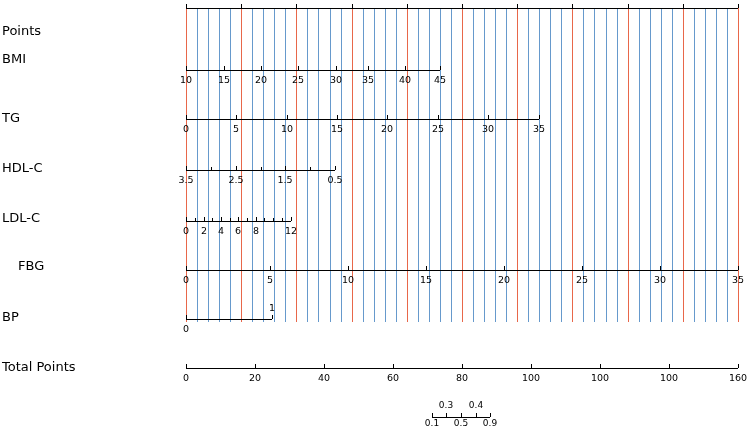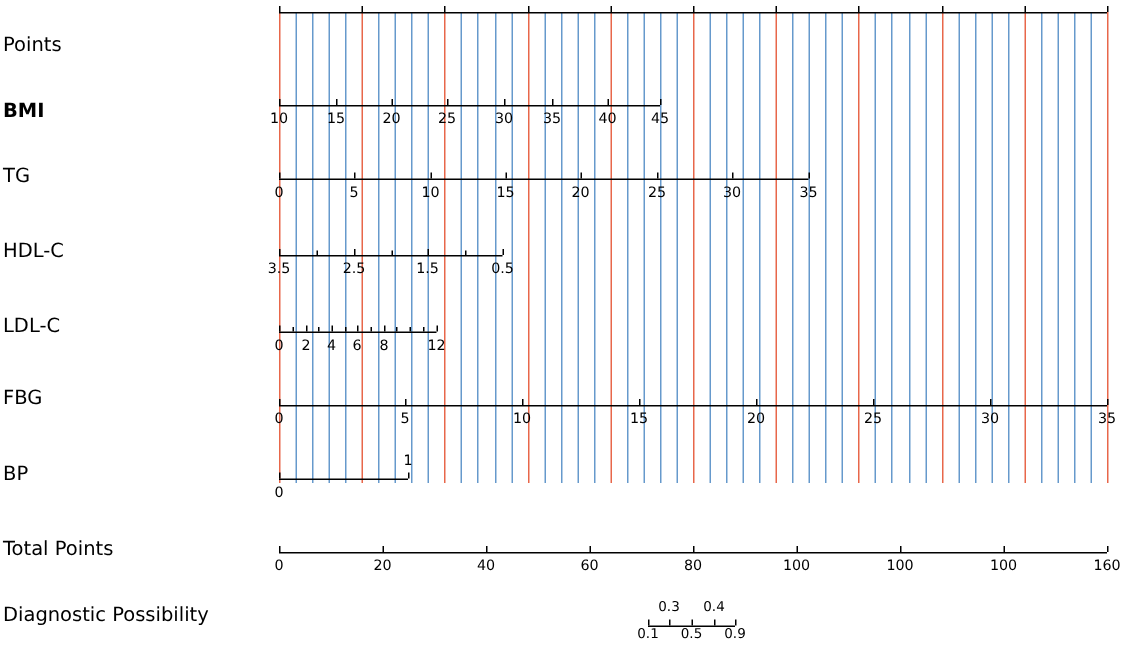--- a/index.html
+++ b/index.html
@@ -50,28 +50,27 @@
   .ticklabel.small {
     font-size: 9px;
   }
 </style>
 </head>
 <body>
 
 <div id="root">
 
   <div class="row-label" style="left:2px; top:24px;">Points</div>
-  <div class="row-label" style="left:2px; top:68px;font-weight:bold;">BMI</div>
+  <div class="row-label" style="left:2px; top:52px;">BMI</div>
   <div class="row-label" style="left:2px; top:111px;">TG</div>
   <div class="row-label" style="left:2px; top:161px;">HDL-C</div>
   <div class="row-label" style="left:2px; top:211px;">LDL-C</div>
-  <div class="row-label" style="left:2px; top:259px;">FBG</div>
+  <div class="row-label" style="left:18px; top:259px;">FBG</div>
   <div class="row-label" style="left:2px; top:310px;">BP</div>
   <div class="row-label" style="left:2px; top:360px;">Total Points</div>
-  <div class="row-label" style="left:2px; top:404px;">Diagnostic Possibility</div>
 
   <div id="gridlines">
       <div class="vline red" style="left: 186px; top: 8px; height: 314px;"></div>
       <div class="vline blue" style="left: 197px; top: 8px; height: 314px;"></div>
       <div class="vline blue" style="left: 208px; top: 8px; height: 314px;"></div>
       <div class="vline blue" style="left: 219px; top: 8px; height: 314px;"></div>
       <div class="vline blue" style="left: 230px; top: 8px; height: 314px;"></div>
       <div class="vline red" style="left: 241px; top: 8px; height: 314px;"></div>
       <div class="vline blue" style="left: 252px; top: 8px; height: 314px;"></div>
       <div class="vline blue" style="left: 263px; top: 8px; height: 314px;"></div>

